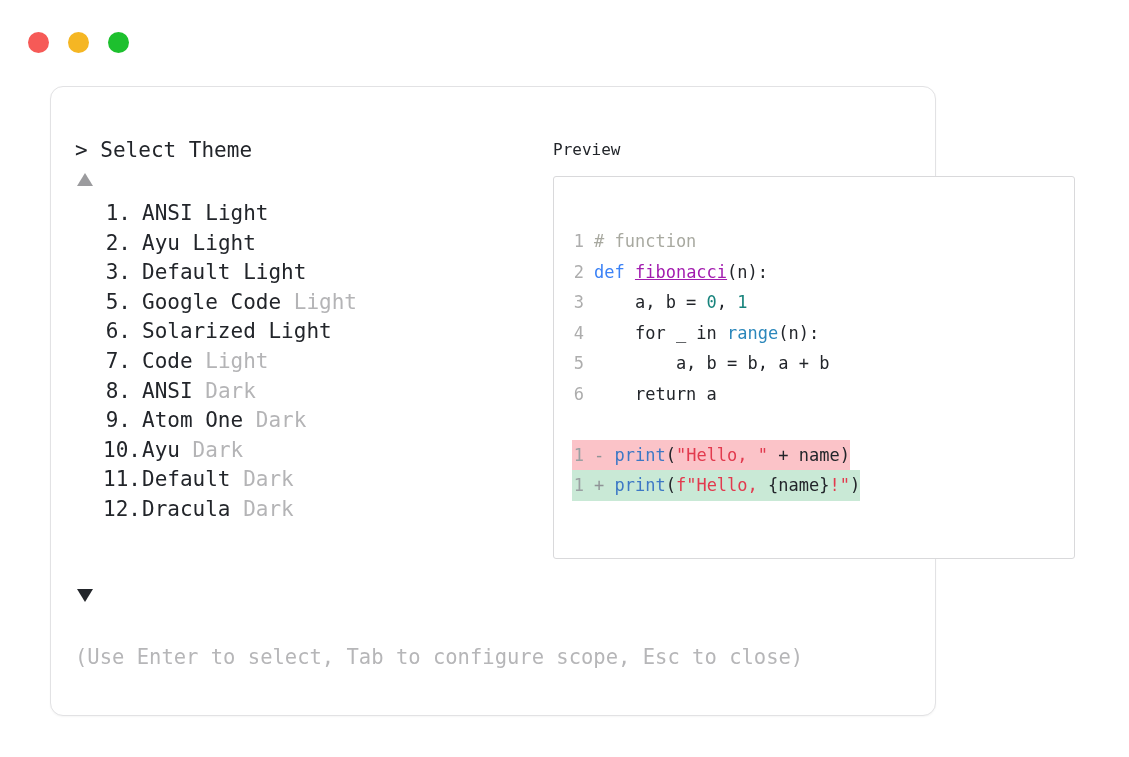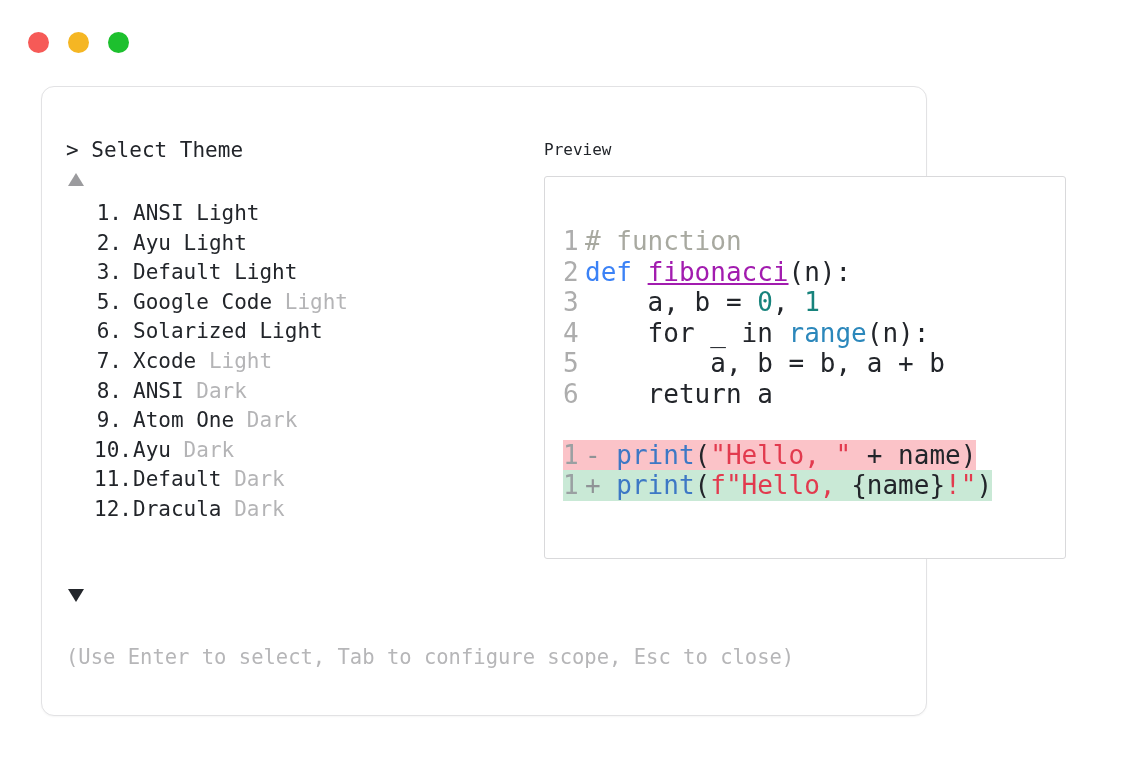--- a/index.html
+++ b/index.html
@@ -37,21 +37,21 @@
     border-radius: 50%;
     display: block;
   }
   .dot-red    { background: #f65a57; }
   .dot-yellow { background: #f5b623; }
   .dot-green  { background: #1dc02e; }
 
   
   .card {
     position: absolute;
-    left: 41px;
+    left: 50px;
     top: 86px;
     width: 886px;
     height: 630px;
     background: #ffffff;
     border: 1px solid #e2e2e4;
     border-radius: 13px;
     box-shadow: 0 1px 2px rgba(0,0,0,0.04);
   }
 
   
@@ -162,21 +162,21 @@
     height: 383px;
     border: 1px solid #d9d9db;
     border-radius: 3px;
     background: #ffffff;
     overflow: hidden;
   }
   .code {
     position: absolute;
     left: 18px;
     top: 49px;
-    font-size: 26px;
+    font-size: 17px;
     line-height: 30.5px;
     white-space: pre;
   }
   .code-line { height: 30.5px; white-space: pre; }
   .code-line.spacer { height: 30.5px; }
   .ln {
     display: inline-block;
     width: 12px;
     text-align: right;
     color: #adadad;
@@ -216,21 +216,21 @@
       <div class="prompt"><span class="chevron">&gt;</span> <span>Select Theme</span></div>
 
       <div class="scroll-arrow up"></div>
 
       <div class="theme-list" id="theme-list">
           <div class="theme-row"><span class="idx">1.</span><span class="nm">ANSI</span><span> </span><span class="tag">Light</span></div>
           <div class="theme-row"><span class="idx">2.</span><span class="nm">Ayu</span><span> </span><span class="tag">Light</span></div>
           <div class="theme-row"><span class="idx">3.</span><span class="nm">Default</span><span> </span><span class="tag">Light</span></div>
           <div class="theme-row"><span class="idx">5.</span><span class="nm">Google Code</span><span> </span><span class="tag dim">Light</span></div>
           <div class="theme-row"><span class="idx">6.</span><span class="nm">Solarized</span><span> </span><span class="tag">Light</span></div>
-          <div class="theme-row"><span class="idx">7.</span><span class="nm">Xcode</span><span> </span><span class="tag dim">Light</span></div>
+          <div class="theme-row"><span class="idx">7.</span><span class="nm">Code</span><span> </span><span class="tag dim">Light</span></div>
           <div class="theme-row"><span class="idx">8.</span><span class="nm">ANSI</span><span> </span><span class="tag dim">Dark</span></div>
           <div class="theme-row"><span class="idx">9.</span><span class="nm">Atom One</span><span> </span><span class="tag dim">Dark</span></div>
           <div class="theme-row"><span class="idx">10.</span><span class="nm">Ayu</span><span> </span><span class="tag dim">Dark</span></div>
           <div class="theme-row"><span class="idx">11.</span><span class="nm">Default</span><span> </span><span class="tag dim">Dark</span></div>
           <div class="theme-row"><span class="idx">12.</span><span class="nm">Dracula</span><span> </span><span class="tag dim">Dark</span></div>
         </div>
 
       <div class="scroll-arrow down"></div>
 
       <div class="hint">(Use Enter to select, Tab to configure scope, Esc to close)</div>

